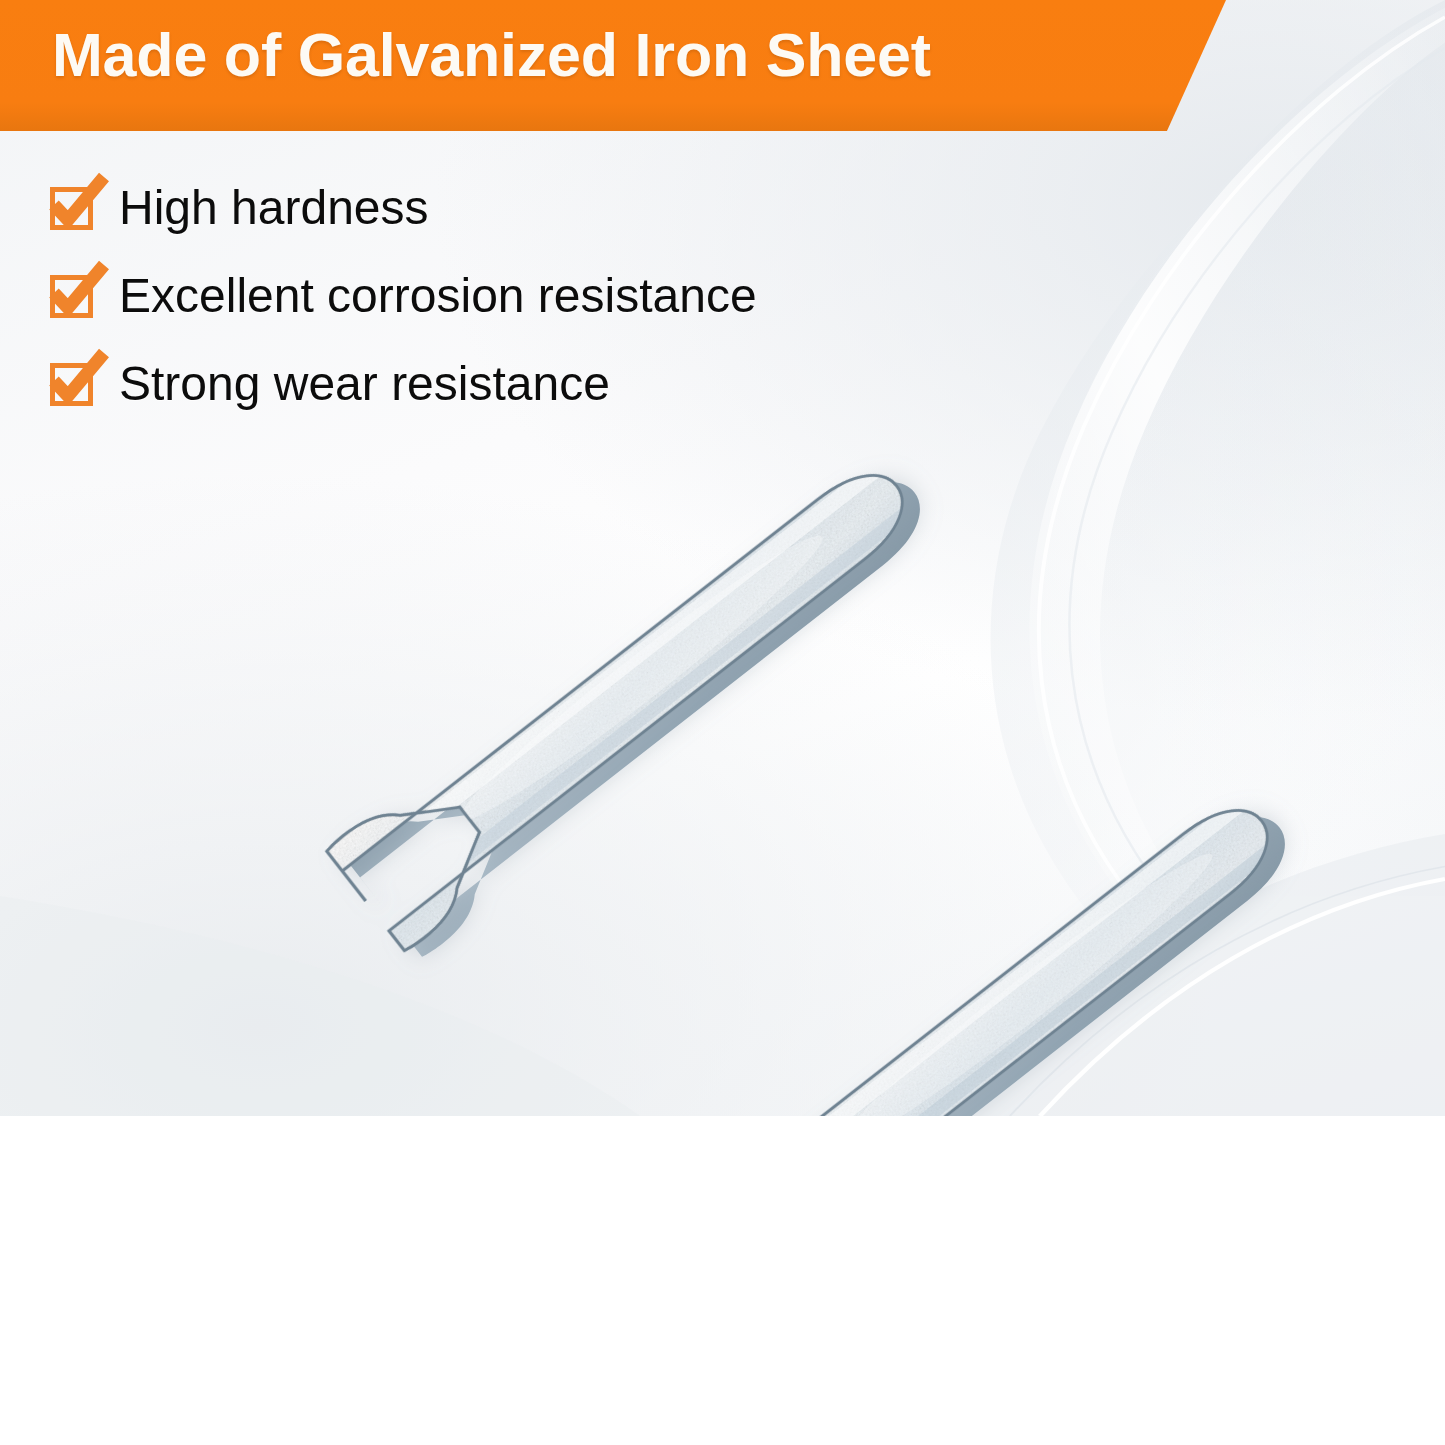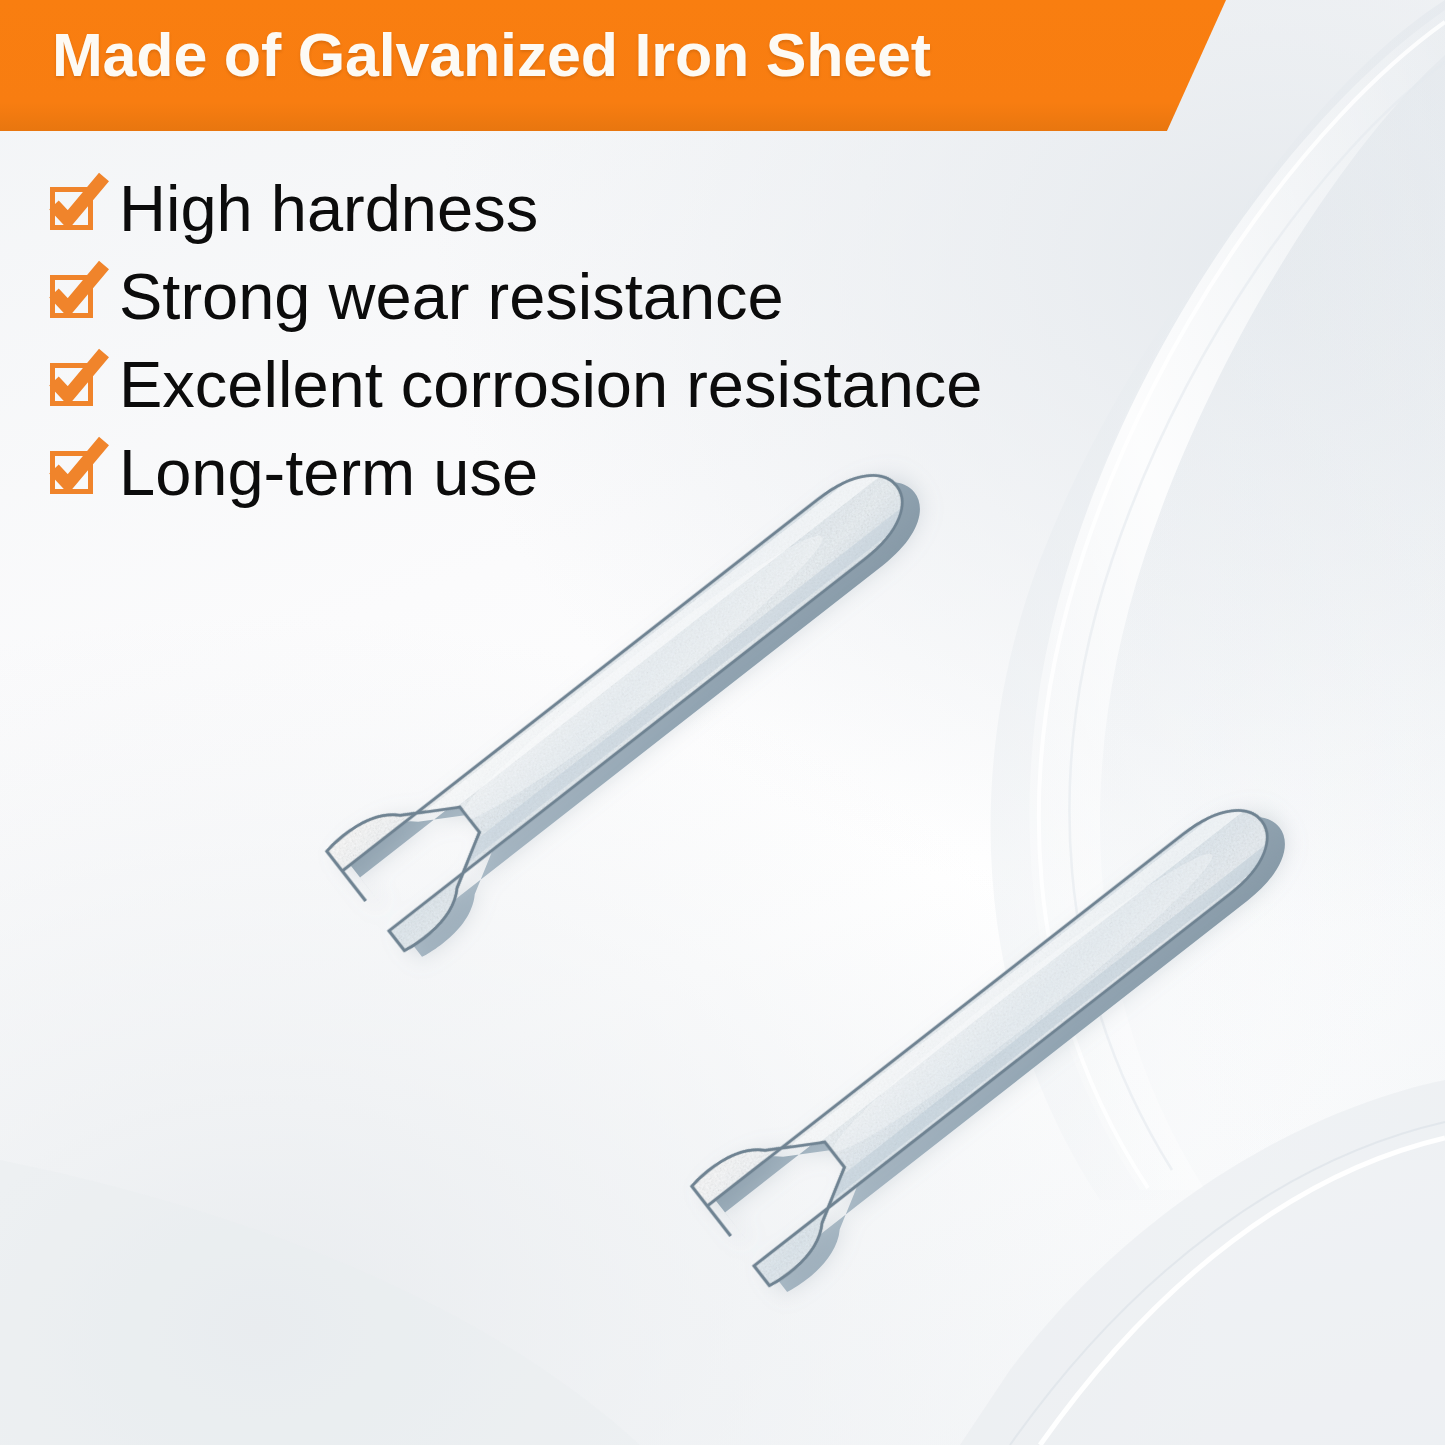--- a/index.html
+++ b/index.html
@@ -8,21 +8,21 @@
     font-family:"Liberation Sans", sans-serif;
     background:#ffffff;
     overflow:hidden;
     position:relative;
   }
 
   
   #stage {
     position:absolute;
     inset:0;
-    width:1445px; height:1445px;
+    width:1445px; height:1116px;
     overflow:hidden;
     background:
       radial-gradient(120% 90% at 18% 92%, #e9ecef 0%, rgba(233,236,239,0) 55%),
       radial-gradient(100% 80% at 88% 18%, #e6eaee 0%, rgba(230,234,238,0) 58%),
       linear-gradient(160deg,#f2f4f6 0%, #fbfbfc 38%, #ffffff 62%, #f4f6f8 100%);
   }
 
   
   #bg-swoosh { position:absolute; inset:0; width:100%; height:100%; }
 
@@ -61,21 +61,21 @@
   .cb {
     position:relative;
     width:43px; height:43px;
     flex:0 0 43px;
     border:5px solid #f0842b;
     background:transparent;
     margin-right:26px;
   }
   .cb svg { position:absolute; left:-9px; top:-17px; width:64px; height:58px; overflow:visible; }
   .feature-label {
-    font-size:65px;
+    font-size:48px;
     color:#0c0c0c;
     white-space:nowrap;
     line-height:1;
     text-shadow:0 1px 1px rgba(255,255,255,.85);
   }
 
   
   #tools { position:absolute; inset:0; z-index:3; }
 </style>
 </head>
@@ -131,41 +131,33 @@
       </span>
       <span class="feature-label">High hardness</span>
     </div>
 
     <div class="feature-row">
       <span class="cb">
         <svg viewBox="0 0 64 58">
             <path d="M8 30 L22 45 L58 2" fill="none" stroke="#f0842b" stroke-width="13" stroke-linecap="butt" stroke-linejoin="miter"></path>
           </svg>
       </span>
-      <span class="feature-label">Strong wear resistance</span>
+      <span class="feature-label">Excellent corrosion resistance</span>
     </div>
 
     <div class="feature-row">
       <span class="cb">
         <svg viewBox="0 0 64 58">
             <path d="M8 30 L22 45 L58 2" fill="none" stroke="#f0842b" stroke-width="13" stroke-linecap="butt" stroke-linejoin="miter"></path>
           </svg>
       </span>
-      <span class="feature-label">Excellent corrosion resistance</span>
+      <span class="feature-label">Strong wear resistance</span>
     </div>
 
 
-    <div class="feature-row">
-      <span class="cb">
-        <svg viewBox="0 0 64 58">
-            <path d="M8 30 L22 45 L58 2" fill="none" stroke="#f0842b" stroke-width="13" stroke-linecap="butt" stroke-linejoin="miter"></path>
-          </svg>
-      </span>
-      <span class="feature-label">Long-term use</span>
-    </div>
 
   </div>
 
   <svg id="tools" viewBox="0 0 1445 1445">
     <defs>
 
       <linearGradient id="galv" x1="0.1" y1="0" x2="0.9" y2="1">
         <stop offset="0%" stop-color="#ffffff"></stop>
         <stop offset="22%" stop-color="#f4f9fc"></stop>
         <stop offset="48%" stop-color="#e3edf4"></stop>

